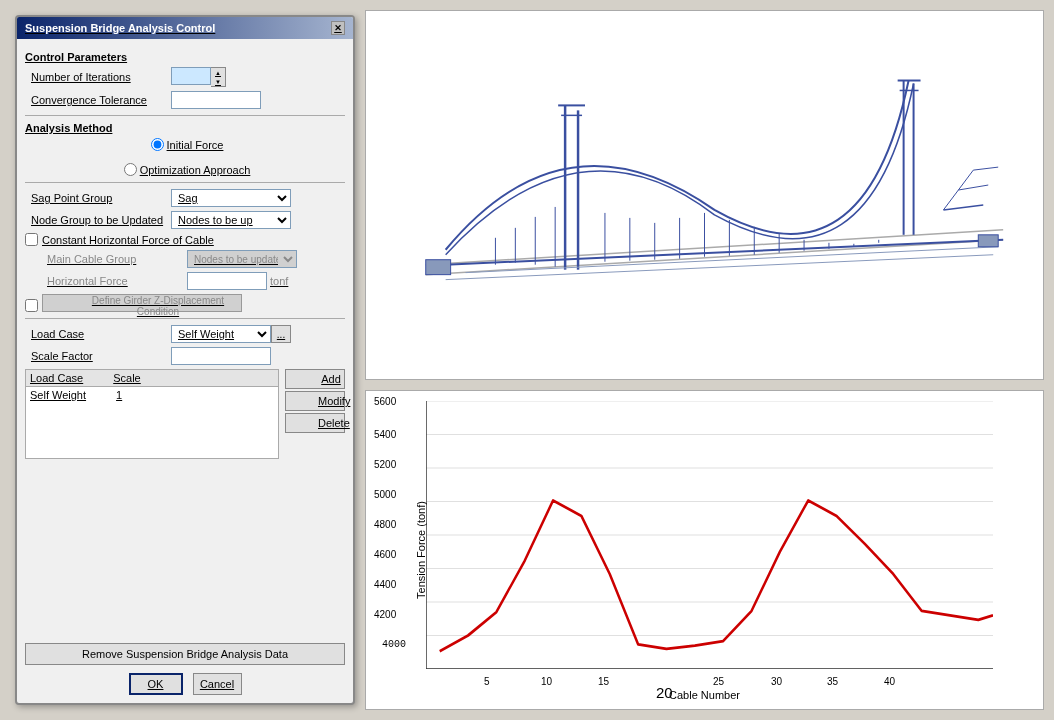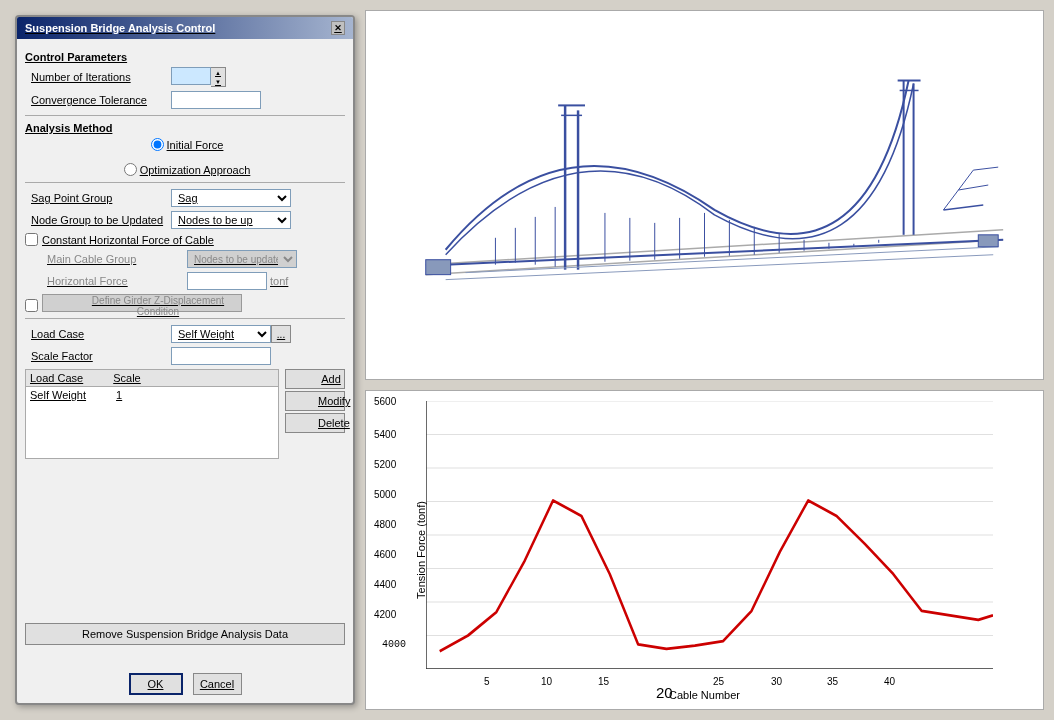--- a/index.html
+++ b/index.html
@@ -201,21 +201,21 @@
       padding-left: 32px;
     }
 
     .btn-remove {
       width: 100%;
       height: 22px;
       font-size: 11px;
       background: #e0e0e0;
       border: 1px solid #888;
       cursor: pointer;
-      margin-bottom: 22px;
+      margin-bottom: 2px;
     }
 
     .btn-ok {
       width: 54px;
       height: 22px;
       font-size: 11px;
       background: #e0e0e0;
       border: 2px solid #0a246a;
       cursor: pointer;
     }

